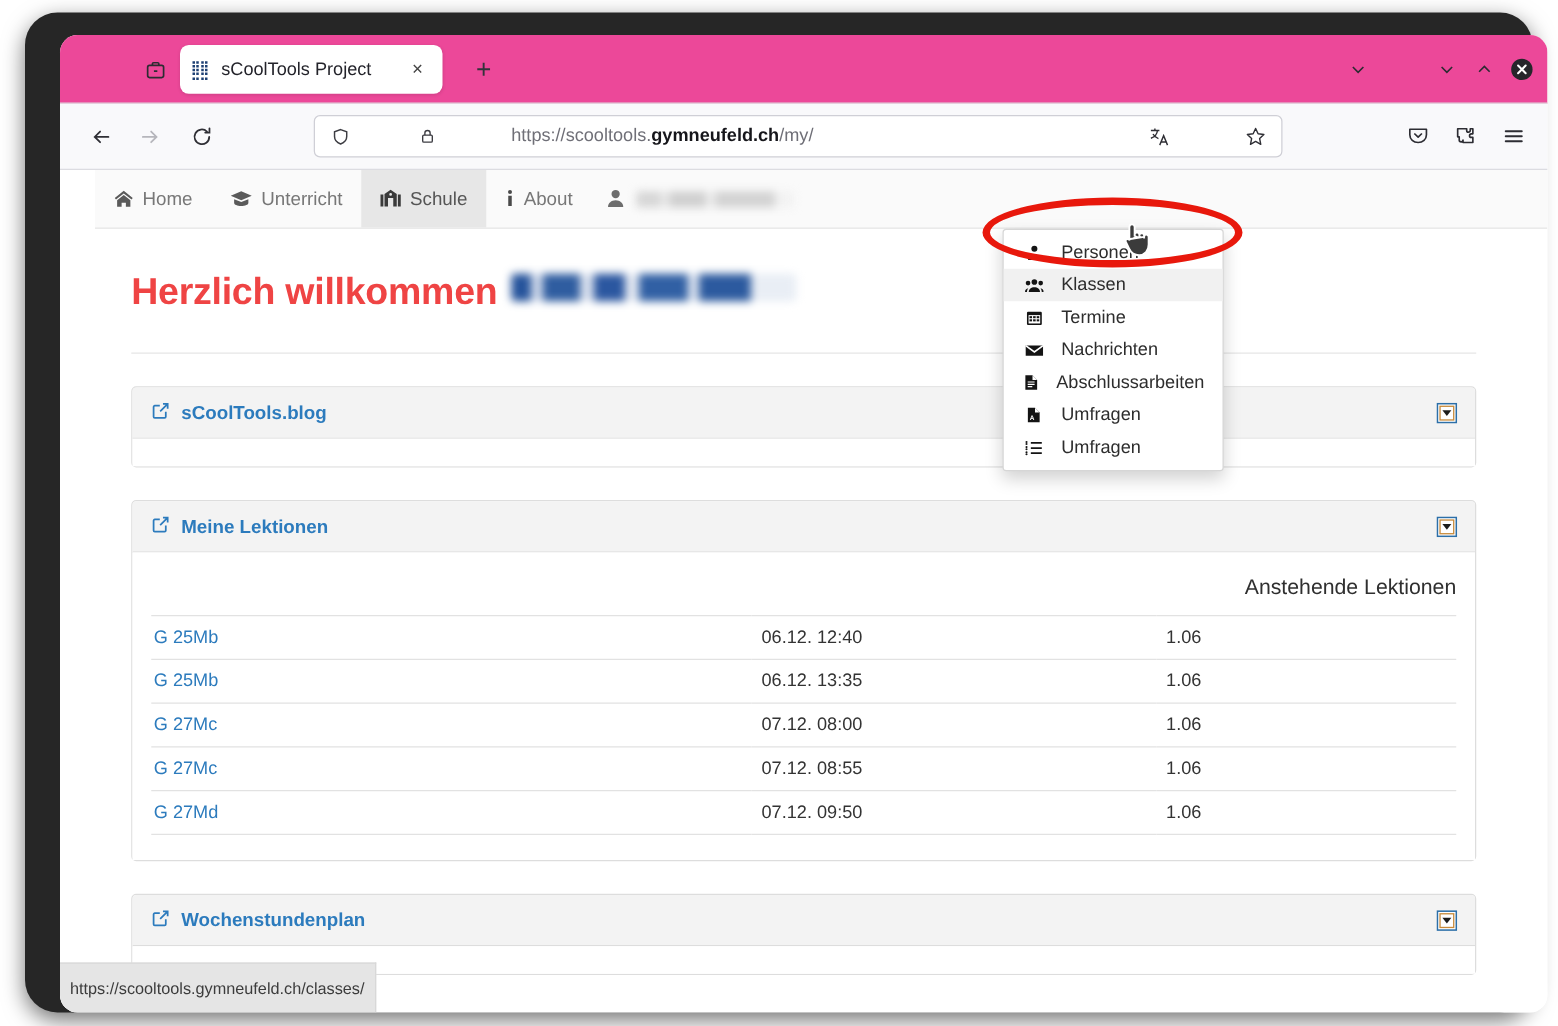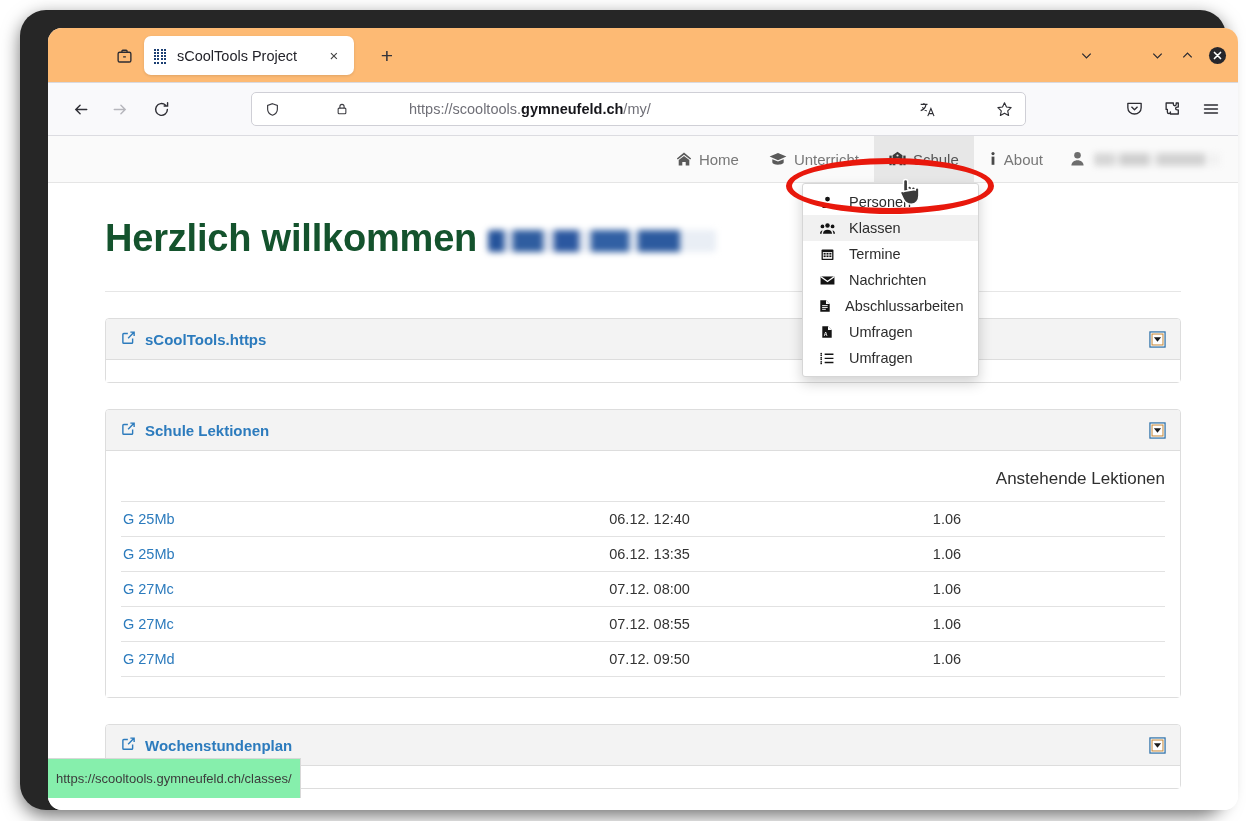--- a/index.html
+++ b/index.html
@@ -24,21 +24,21 @@
     width: 1190px; height: 782px;
     background: #ffffff;
     border-radius: 14px;
     overflow: hidden;
   }
 
   
   #tabstrip {
     position: relative;
     height: 55px;
-    background: #fdba74;
+    background: #ec4899;
     border-bottom: 1px solid #d9d9de;
   }
   #tab-list-btn {
     position: absolute; left: 62px; top: 14px;
     width: 28px; height: 28px;
     display: flex; align-items: center; justify-content: center;
   }
   #active-tab {
     position: absolute;
     left: 96px; top: 8px;
@@ -130,21 +130,21 @@
     background: #ffffff;
     overflow: hidden;
   }
 
   
   #site-nav {
     position: relative;
     height: 47px;
     background: #fafafa;
     border-bottom: 1px solid #e5e5e5;
-    display: flex; align-items: stretch; justify-content: flex-end;
+    display: flex; align-items: stretch;  margin-left: 28px;
   }
   .site-nav-item {
     display: flex; align-items: center; gap: 7px;
     padding: 0 15px;
     font-size: 15px;
     color: #777777;
     white-space: nowrap;
   }
   .site-nav-item.active { background: #e7e7e7; color: #555; }
   .site-nav-icon { display:flex; align-items:center; color:#5a5a5a; }
@@ -153,25 +153,25 @@
     height: 13px; width: 126px;
     border-radius: 2px;
     background: linear-gradient(90deg,#d6d6d6 0 16%, #eaeaea 16% 21%, #cfcfcf 21% 44%, #ededed 44% 50%, #d2d2d2 50% 88%, #f2f2f2 88% 100%);
     filter: blur(3.2px);
   }
 
   
   #page-content { position: relative; padding: 0 57px; }
   #welcome {
     padding-top: 34px;
-    font-size: 38px;
+    font-size: 30px;
     font-weight: 700;
-    color: #14532d;
+    color: #ef4444;
     letter-spacing: -0.2px;
-    display: flex; align-items: center; gap: 11px;
+    display: flex; align-items: flex-start; gap: 11px;
   }
   .blurheading {
     display: inline-block;
     height: 22px; width: 228px;
     border-radius: 3px;
     background: linear-gradient(90deg,#25539b 0 7%, #cfd9ea 7% 11%, #2f5da0 11% 24%, #dae1ee 24% 29%, #2b57a0 29% 40%, #e4e9f2 40% 45%, #3160a4 45% 62%, #dfe6f1 62% 66%, #2c5a9f 66% 84%, #e9eef5 84% 100%);
     filter: blur(3.4px);
     transform: translateY(2px);
   }
   #divider { margin-top: 31px; border-top: 1px solid #e6e6e6; }
@@ -257,24 +257,24 @@
   }
   #cursor-pointer {
     position: absolute;
     left: 848px; top: 40px;
     z-index: 70;
   }
 
   
   #status-bar {
     position: absolute;
-    left: 0; bottom: 12px;
+    left: 0; bottom: 0;
     max-width: 520px;
     height: 40px;
-    background: #86efac;
+    background: #e5e5e5;
     border: 1px solid #d8d8d8;
     border-left: none; border-bottom: none;
     display: flex; align-items: center;
     padding: 0 8px;
     font-size: 13px;
     color: #3c3c3c;
     z-index: 80;
     white-space: nowrap;
   }
 </style>
@@ -468,21 +468,21 @@
 
         <div class="panel">
           <div class="panel-head">
             <span class="panel-title">
               <span>
                 <svg width="15" height="15" viewBox="0 0 16 16" fill="none" stroke="#2c7bbd" stroke-width="1.5">
                   <path d="M12.4 9v4.2a1 1 0 0 1-1 1H3a1 1 0 0 1-1-1V4.8a1 1 0 0 1 1-1h4.3"></path>
                   <path d="M10 2.3h4v4M13.8 2.5 7.6 8.7"></path>
                 </svg>
               </span>
-              <span>sCoolTools.https</span>
+              <span>sCoolTools.blog</span>
             </span>
             <span class="collapse-btn">
               <svg width="17" height="17" viewBox="0 0 18 18">
                 <rect x="1" y="1" width="16" height="16" fill="#ffffff" stroke="#2c6fa8" stroke-width="1.3"></rect>
                 <rect x="3.2" y="3.2" width="11.6" height="11.6" fill="none" stroke="#c88a3a" stroke-width="1.1"></rect>
                 <path d="M5.2 6.6h7.6L9 11.4z" fill="#1c1c1c"></path>
               </svg>
             </span>
           </div>
           <div class="panel-body" id="blog-body"></div>
@@ -490,21 +490,21 @@
 
         <div class="panel">
           <div class="panel-head">
             <span class="panel-title">
               <span>
                 <svg width="15" height="15" viewBox="0 0 16 16" fill="none" stroke="#2c7bbd" stroke-width="1.5">
                   <path d="M12.4 9v4.2a1 1 0 0 1-1 1H3a1 1 0 0 1-1-1V4.8a1 1 0 0 1 1-1h4.3"></path>
                   <path d="M10 2.3h4v4M13.8 2.5 7.6 8.7"></path>
                 </svg>
               </span>
-              <span>Schule Lektionen</span>
+              <span>Meine Lektionen</span>
             </span>
             <span class="collapse-btn">
               <svg width="17" height="17" viewBox="0 0 18 18">
                 <rect x="1" y="1" width="16" height="16" fill="#ffffff" stroke="#2c6fa8" stroke-width="1.3"></rect>
                 <rect x="3.2" y="3.2" width="11.6" height="11.6" fill="none" stroke="#c88a3a" stroke-width="1.1"></rect>
                 <path d="M5.2 6.6h7.6L9 11.4z" fill="#1c1c1c"></path>
               </svg>
             </span>
           </div>
           <div class="panel-body" id="lektionen-body">

